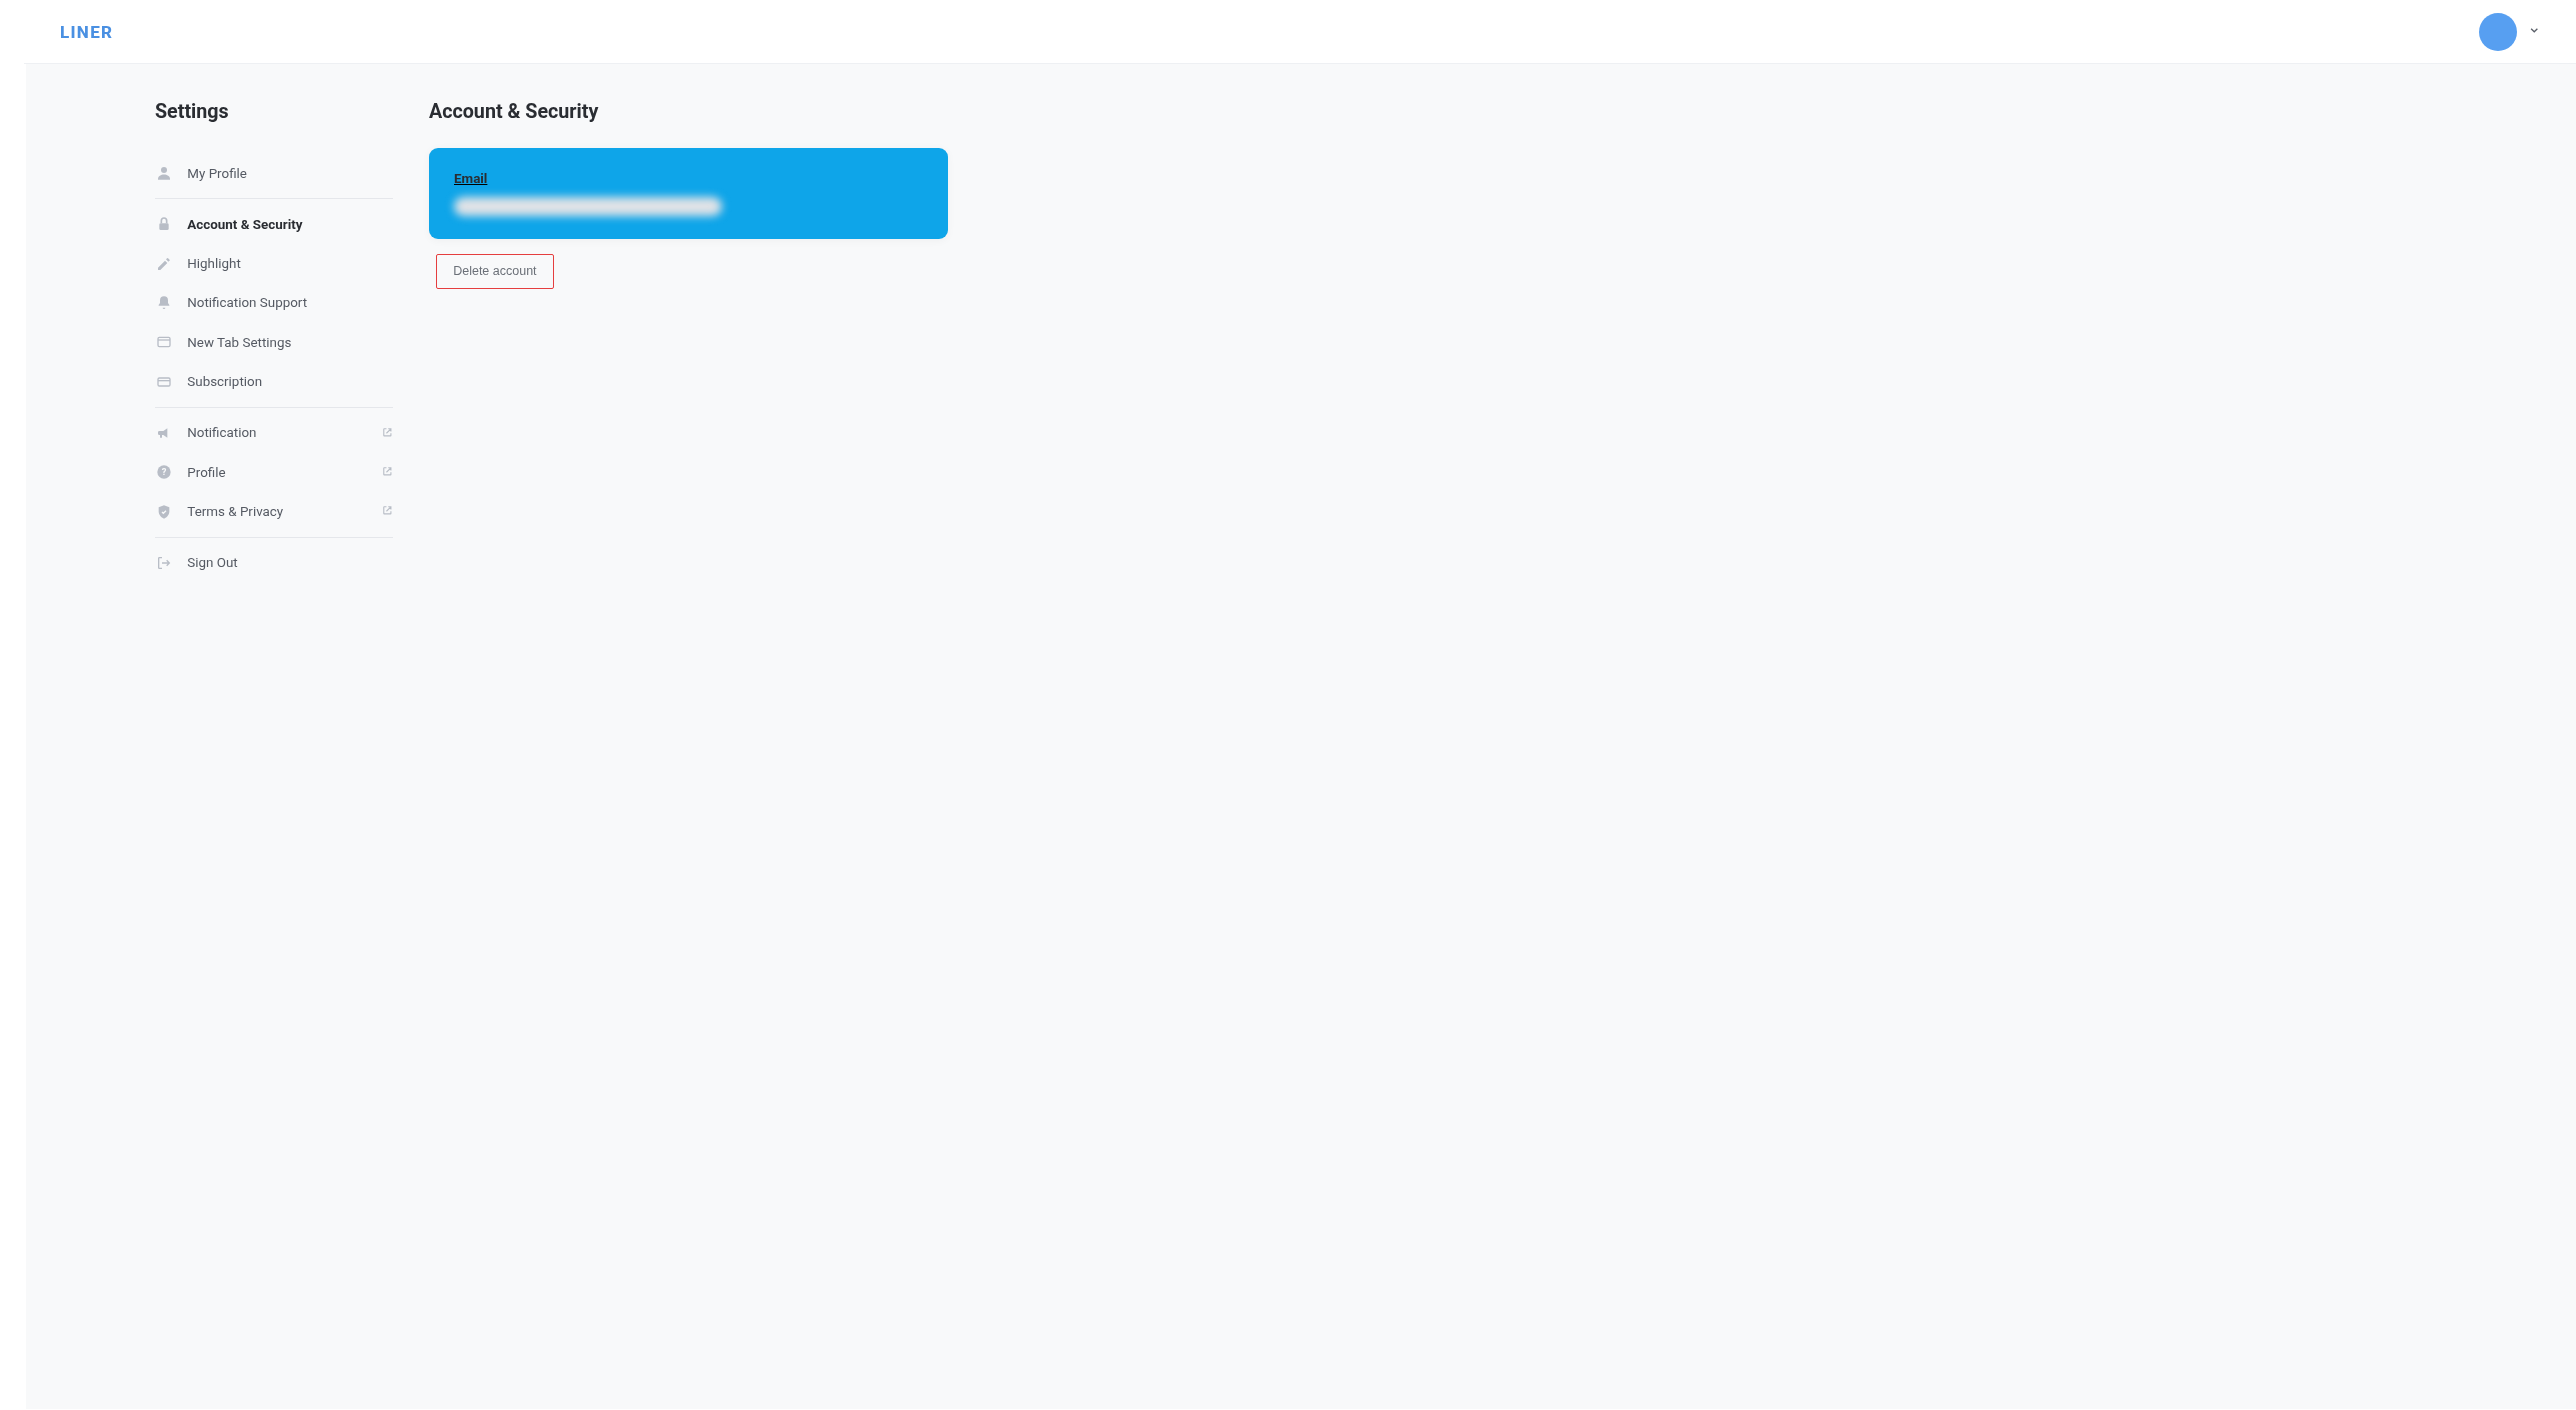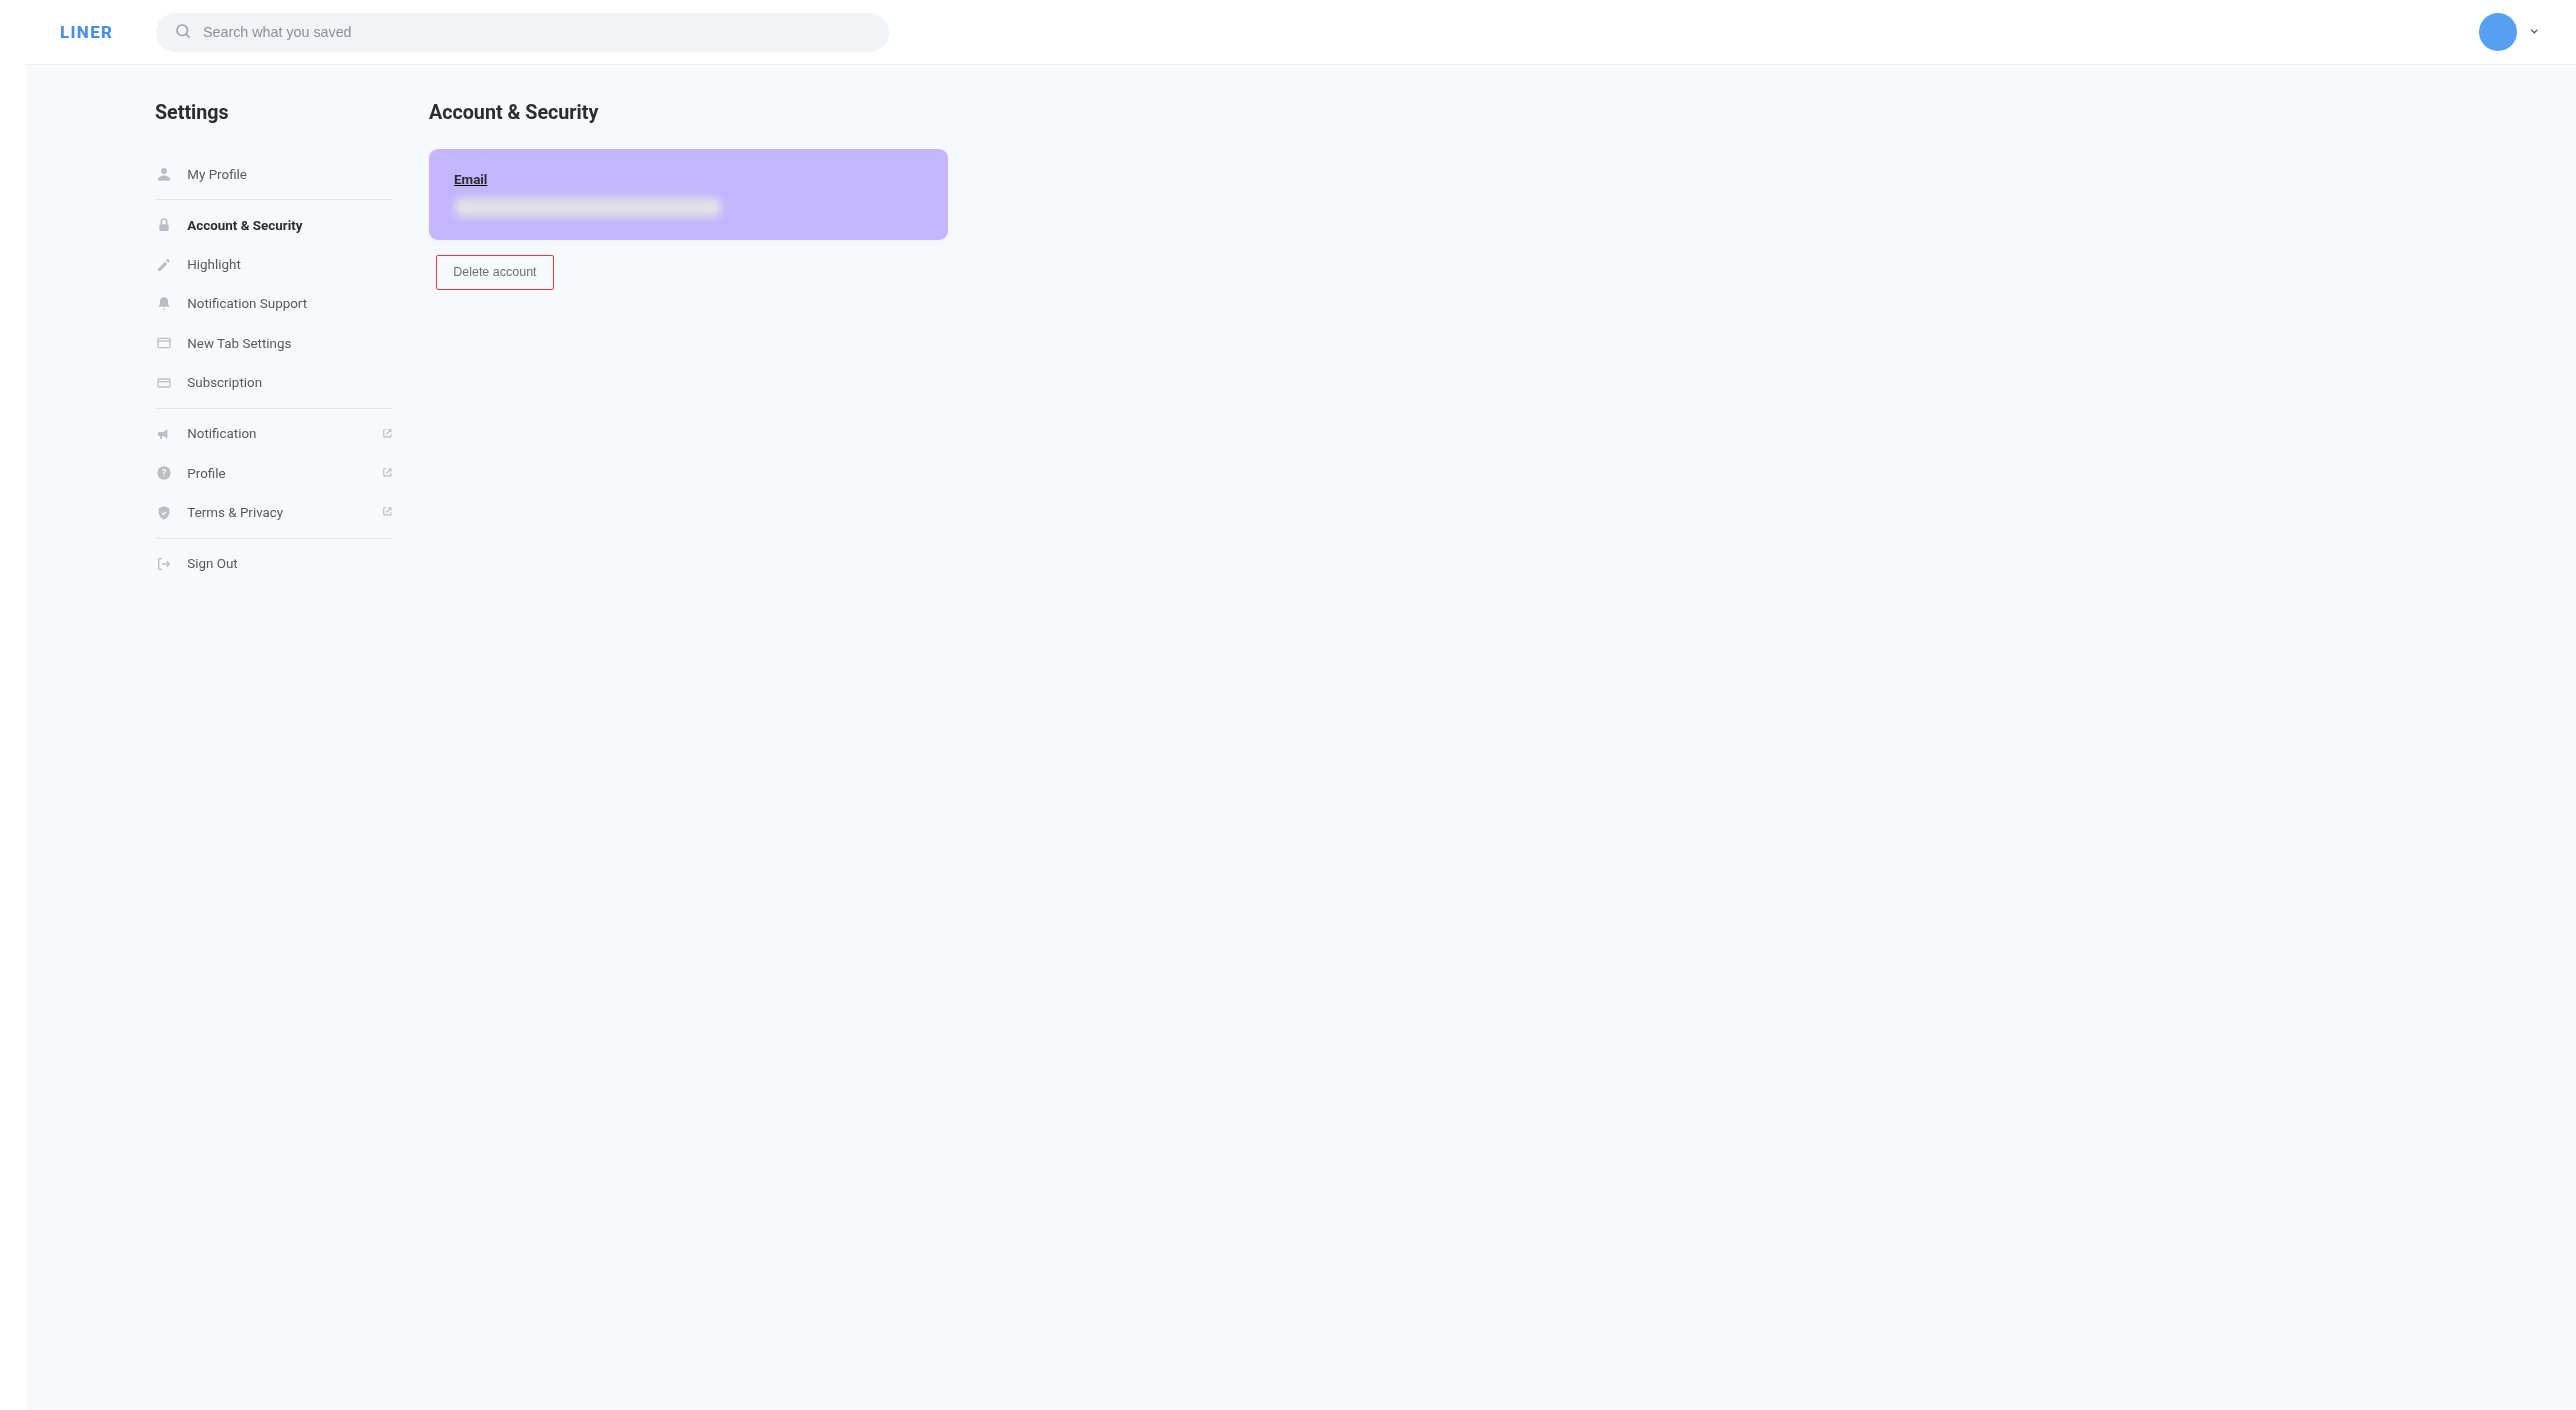--- a/index.html
+++ b/index.html
@@ -115,21 +115,21 @@
     }
     
     .main-title {
       font-size: 19.7px;
       font-weight: 700;
       color: #2a2d32;
       margin-bottom: 25px;
     }
     
     .card {
-      background: #c4b5fd;
+      background: #0ea5e9;
       border-radius: 9px;
       padding: 23px 25px;
       width: 519px;
       box-shadow: 0 1.8px 9px rgba(0,0,0,0.04);
       margin-bottom: 14.3px;
       text-decoration: underline;
     }
     
     .card-label {
       font-size: 13.4px;
@@ -156,29 +156,20 @@
       border-radius: 2px;
       cursor: pointer;
       margin-left: 7.2px;
     }
   </style>
 </head>
 <body>
 
 <div class="header">
   <div class="logo">LINER</div>
-  <div class="search-container">
-    <span class="icon">
-      <svg width="18" height="18" viewBox="0 0 24 24" fill="none" stroke="#9aa0aa" stroke-width="2.2">
-          <circle cx="11" cy="11" r="7"></circle>
-          <line x1="21" y1="21" x2="16.5" y2="16.5"></line>
-        </svg>
-    </span>
-    <input class="search-input" type="text" placeholder="Search what you saved" style="">
-  </div>
   <div class="header-right">
     <div class="avatar"></div>
     <span>
       <svg width="12.5" height="12.5" viewBox="0 0 24 24" fill="none" stroke="#5a5f68" stroke-width="2.5">
           <polyline points="6 9 12 15 18 9"></polyline>
         </svg>
     </span>
   </div>
 </div>
 

